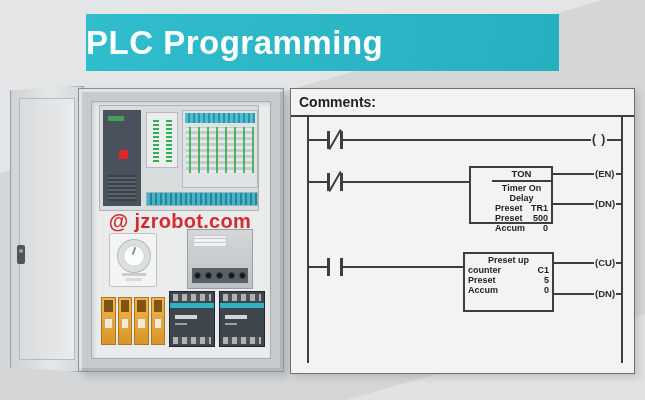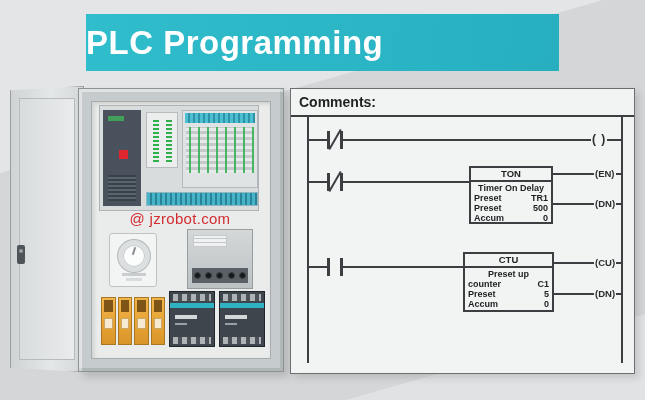--- a/index.html
+++ b/index.html
@@ -53,21 +53,21 @@
   .tstrip-top { position:absolute; left:2px; top:2px; right:2px; height:10px;
                 background:repeating-linear-gradient(90deg,#4cc0d2 0 3px,#2e93a6 3px 5px); }
   .led-bank { position:absolute; left:3px; top:16px; right:3px; height:46px;
               background:repeating-linear-gradient(90deg,rgba(0,0,0,0) 0 3px,rgba(46,176,77,.85) 3px 5px,rgba(0,0,0,0) 5px 9px),
                          repeating-linear-gradient(0deg,#e6e9e9 0 3px,#c6cacb 3px 6px); }
   .plc-strip-bottom { position:absolute; left:46px; top:86px; width:112px; height:14px;
                       background:repeating-linear-gradient(90deg,#46b4c8 0 3px,#2b8398 3px 5px);
                       border:1px solid #8fb7bf; }
 
   .watermark { position:absolute; left:22px; top:121px; width:158px; text-align:center;
-               color:#d22c30; font-weight:400; font-size:15px; letter-spacing:.3px; }
+               color:#d22c30; font-weight:700; font-size:20px; letter-spacing:.3px; }
 
   .timer { position:absolute; left:30px; top:144px; width:48px; height:54px;
            background:#f3f4f4; border:1px solid #bec2c4; border-radius:3px; }
   .timer-dial { position:absolute; left:8px; top:6px; width:32px; height:32px; border-radius:50%;
                 background:#fbfcfc; border:5px solid #dcdfdf;
                 box-shadow:0 0 0 1px #b4b9bb, inset 0 0 0 1px #c8cccd; }
   .timer-dial::after { content:''; position:absolute; left:50%; top:2px; width:2px; height:8px;
                        background:#878d90; transform:translateX(-50%) rotate(18deg); }
   .tbar1 { position:absolute; left:12px; bottom:10px; width:24px; height:3px; background:#c9cdcf; }
   .tbar2 { position:absolute; left:16px; bottom:5px; width:16px; height:3px; background:#d8dbdc; }
@@ -125,21 +125,21 @@
           background:#f2f4f4; padding:0 1px; letter-spacing:1px; }
   .outlabel { position:absolute; font-size:9.5px; font-weight:700; color:#2a2d2e;
               background:#f2f4f4; padding:0 1px; }
   .lbl-en { left:303px; top:79px; }
   .lbl-tdn { left:303px; top:109px; }
   .lbl-cu { left:303px; top:168px; }
   .lbl-cdn { left:303px; top:199px; }
 
   .fb { position:absolute; border:2px solid #3b3f41; background:#f2f4f4;
         font-size:9px; font-weight:700; color:#1c1e1f; }
-  .fb-ton { left:178px; top:77px; width:84px; height:58px; }
+  .fb-ton { left:178px; top:77px; width:84px; height:58px;padding-left:21px; }
   .fb-ctu { left:172px; top:163px; width:91px; height:60px; }
   .fb-title { text-align:center; font-size:9.5px; line-height:12px; height:14px;
               border-bottom:2px solid #3b3f41; }
   .fb-sub { padding:1px 3px 0; line-height:10px;text-align:center; }
   .fb-row { display:flex; justify-content:space-between; padding:0 3px; line-height:10px; }
 </style>
 </head>
 <body>
 
 <div class="scene">
@@ -251,21 +251,20 @@
       </div>
     </div>
     <div class="outline ton-en-line"></div>
     <div class="outline ton-dn-line"></div>
     <div class="outlabel lbl-en">(EN)</div>
     <div class="outlabel lbl-tdn">(DN)</div>
 
     <div class="rung rung3"></div>
     <div class="contact ct3"></div>
     <div class="fb fb-ctu">
-      <div class="fb-title">CTU</div>
       <div class="fb-sub">Preset up</div>
       <div class="fb-row">
         <span>counter</span>
         <span>C1</span>
       </div>
       <div class="fb-row">
         <span>Preset</span>
         <span>5</span>
       </div>
       <div class="fb-row">

